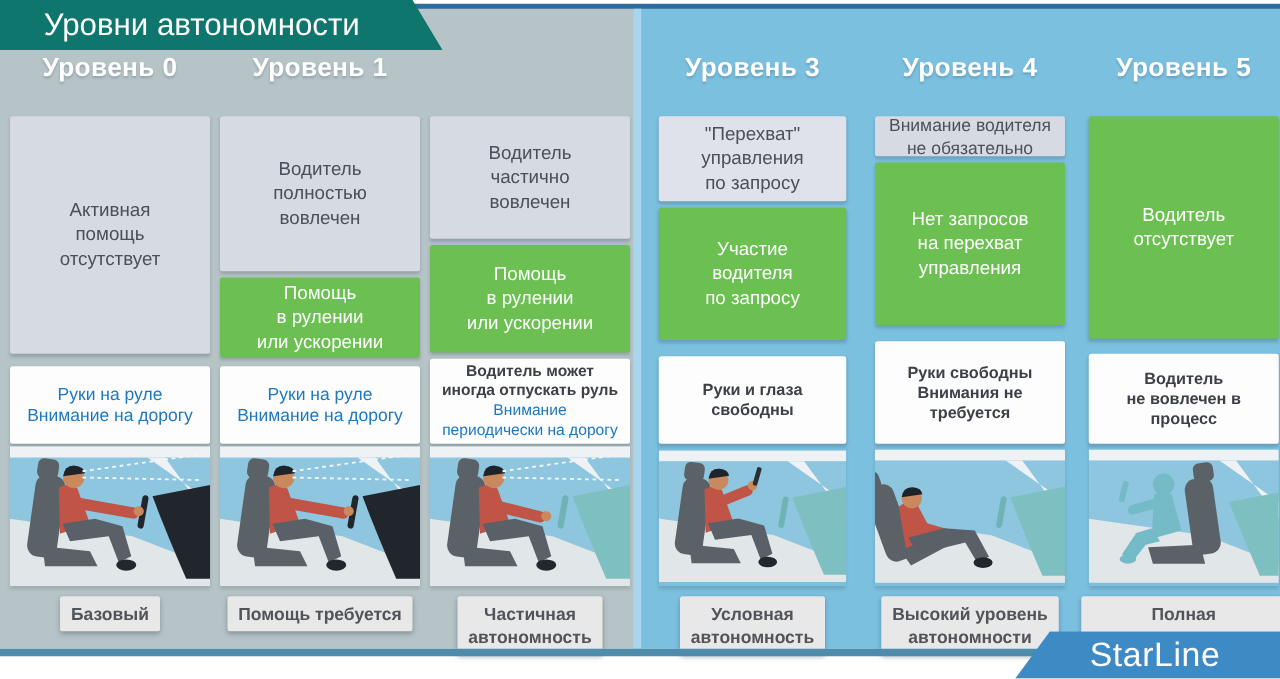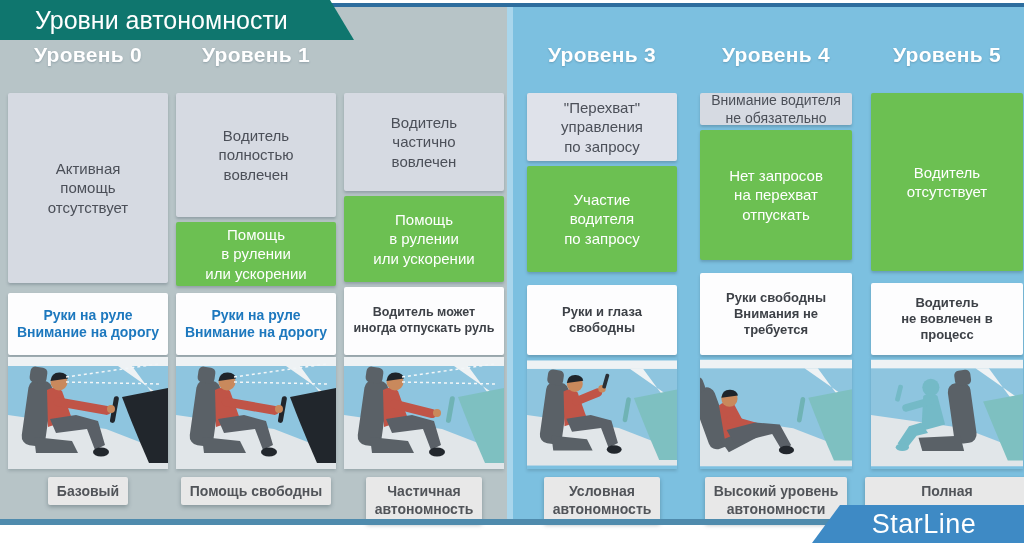--- a/index.html
+++ b/index.html
@@ -35,21 +35,21 @@
     text-shadow:0 1px 2px rgba(30,60,80,.25);
   }
 
   .boxes{position:absolute;top:86px;left:0;right:0;height:262px;display:flex;flex-direction:column;gap:5px;}
   .box{border-radius:2px;display:flex;align-items:center;justify-content:center;
        text-align:center;white-space:pre-line;box-shadow:0 2px 3px rgba(40,60,70,.25);box-sizing:border-box;padding:4px 6px;}
   .box-top{background:#d6dae2;color:#4b4f58;font-size:15px;line-height:1.3;}
   .box-green{background:#6cc052;color:#ffffff;font-size:15px;line-height:1.3;}
   .box-status{background:#fdfdfe;flex-direction:column;line-height:1.25;margin-top:auto;}
   .status-dark{color:#3d4147;font-weight:bold;font-size:13px;white-space:pre-line;}
-  .status-blue{color:#1d78be;font-weight:bold;font-size:14px;white-space:pre-line;}
+  .status-blue{color:#1d78be;font-weight:normal;font-size:14px;white-space:pre-line;}
   .status-dark:empty,.status-blue:empty{display:none;}
   .c2 .status-dark,.c2 .status-blue{font-size:12.5px;}
 
   .lv0-top{height:190px}.lv0-status{height:62px}
   .lv1-top{height:124px}.lv1-green{height:64px}.lv1-status{height:62px}
   .lv2-top{height:98px}.lv2-green{height:86px}.lv2-status{height:68px}
   .lv3-top{height:68px;background:#dfe2ea}.lv3-green{height:106px}.lv3-status{height:70px}
   .lv4-top{height:32px;font-size:14px}.lv4-green{height:130px}.lv4-status{height:82px}
   .lv5-green{height:178px}.lv5-status{height:72px}
 
@@ -155,35 +155,37 @@
         <path d="M42.5,24 q1,-9 9.5,-8.5 q7,.5 8,6 l-17.5,2.5 Z" fill="#1f242a"></path>
         <path d="M42,62 L68,58 L90,64 L97,88 L87,93 L79,72 L48,76 Z" fill="#5a6067"></path>
         <ellipse cx="93" cy="95" rx="8" ry="4.5" fill="#22272d"></ellipse>
         <g stroke="#f2f6f8" stroke-width="1.5" stroke-dasharray="3 3" fill="none">
           <path d="M58,20 L150,7"></path>
             <path d="M58,25 L152,27"></path>
         </g>
       </svg>
     </div>
     <div class="label-wrap">
-        <div class="label-box">Помощь свободны</div>
+        <div class="label-box">Помощь требуется</div>
       </div>
   </div>
 
   <div class="col c2">
     <div class="boxes">
       <div class="box box-top lv2-top">Водитель
 частично
 вовлечен</div>
       <div class="box box-green lv2-green">Помощь
 в рулении
 или ускорении</div>
       <div class="box box-status lv2-status">
         <span class="status-dark">Водитель может
 иногда отпускать руль</span>
+        <span class="status-blue">Внимание
+периодически на дорогу</span>
       </div>
     </div>
     <div class="illo">
       <svg viewBox="0 0 160 112">
         <rect width="160" height="112" fill="#8ec5df"></rect>
         <rect width="160" height="9" fill="#eef2f4"></rect>
         <polygon points="110,9 124,9 160,58 160,44" fill="#eef2f4"></polygon>
         <polygon points="0,58 98,72 160,96 160,112 0,112" fill="#e1e6e9"></polygon>
         <path d="M114,40 L160,31 L160,106 L141,106 C134,90 123,64 114,40 Z" fill="#7ec0c1"></path>
         <rect x="104" y="39" width="5" height="27" rx="2.5" fill="#6fb3b5" transform="rotate(10 106 52)"></rect>
@@ -257,21 +259,21 @@
       </div>
   </div>
 
   <div class="col c4">
     <div class="col-header">Уровень 4</div>
     <div class="boxes">
       <div class="box box-top lv4-top">Внимание водителя
 не обязательно</div>
       <div class="box box-green lv4-green">Нет запросов
 на перехват
-отпускать</div>
+управления</div>
       <div class="box box-status lv4-status">
         <span class="status-dark">Руки свободны
 Внимания не требуется</span>
       </div>
     </div>
     <div class="illo">
       <svg viewBox="0 0 160 112">
         <rect width="160" height="112" fill="#8ec5df"></rect>
         <rect width="160" height="9" fill="#eef2f4"></rect>
         <polygon points="110,9 124,9 160,58 160,44" fill="#eef2f4"></polygon>

